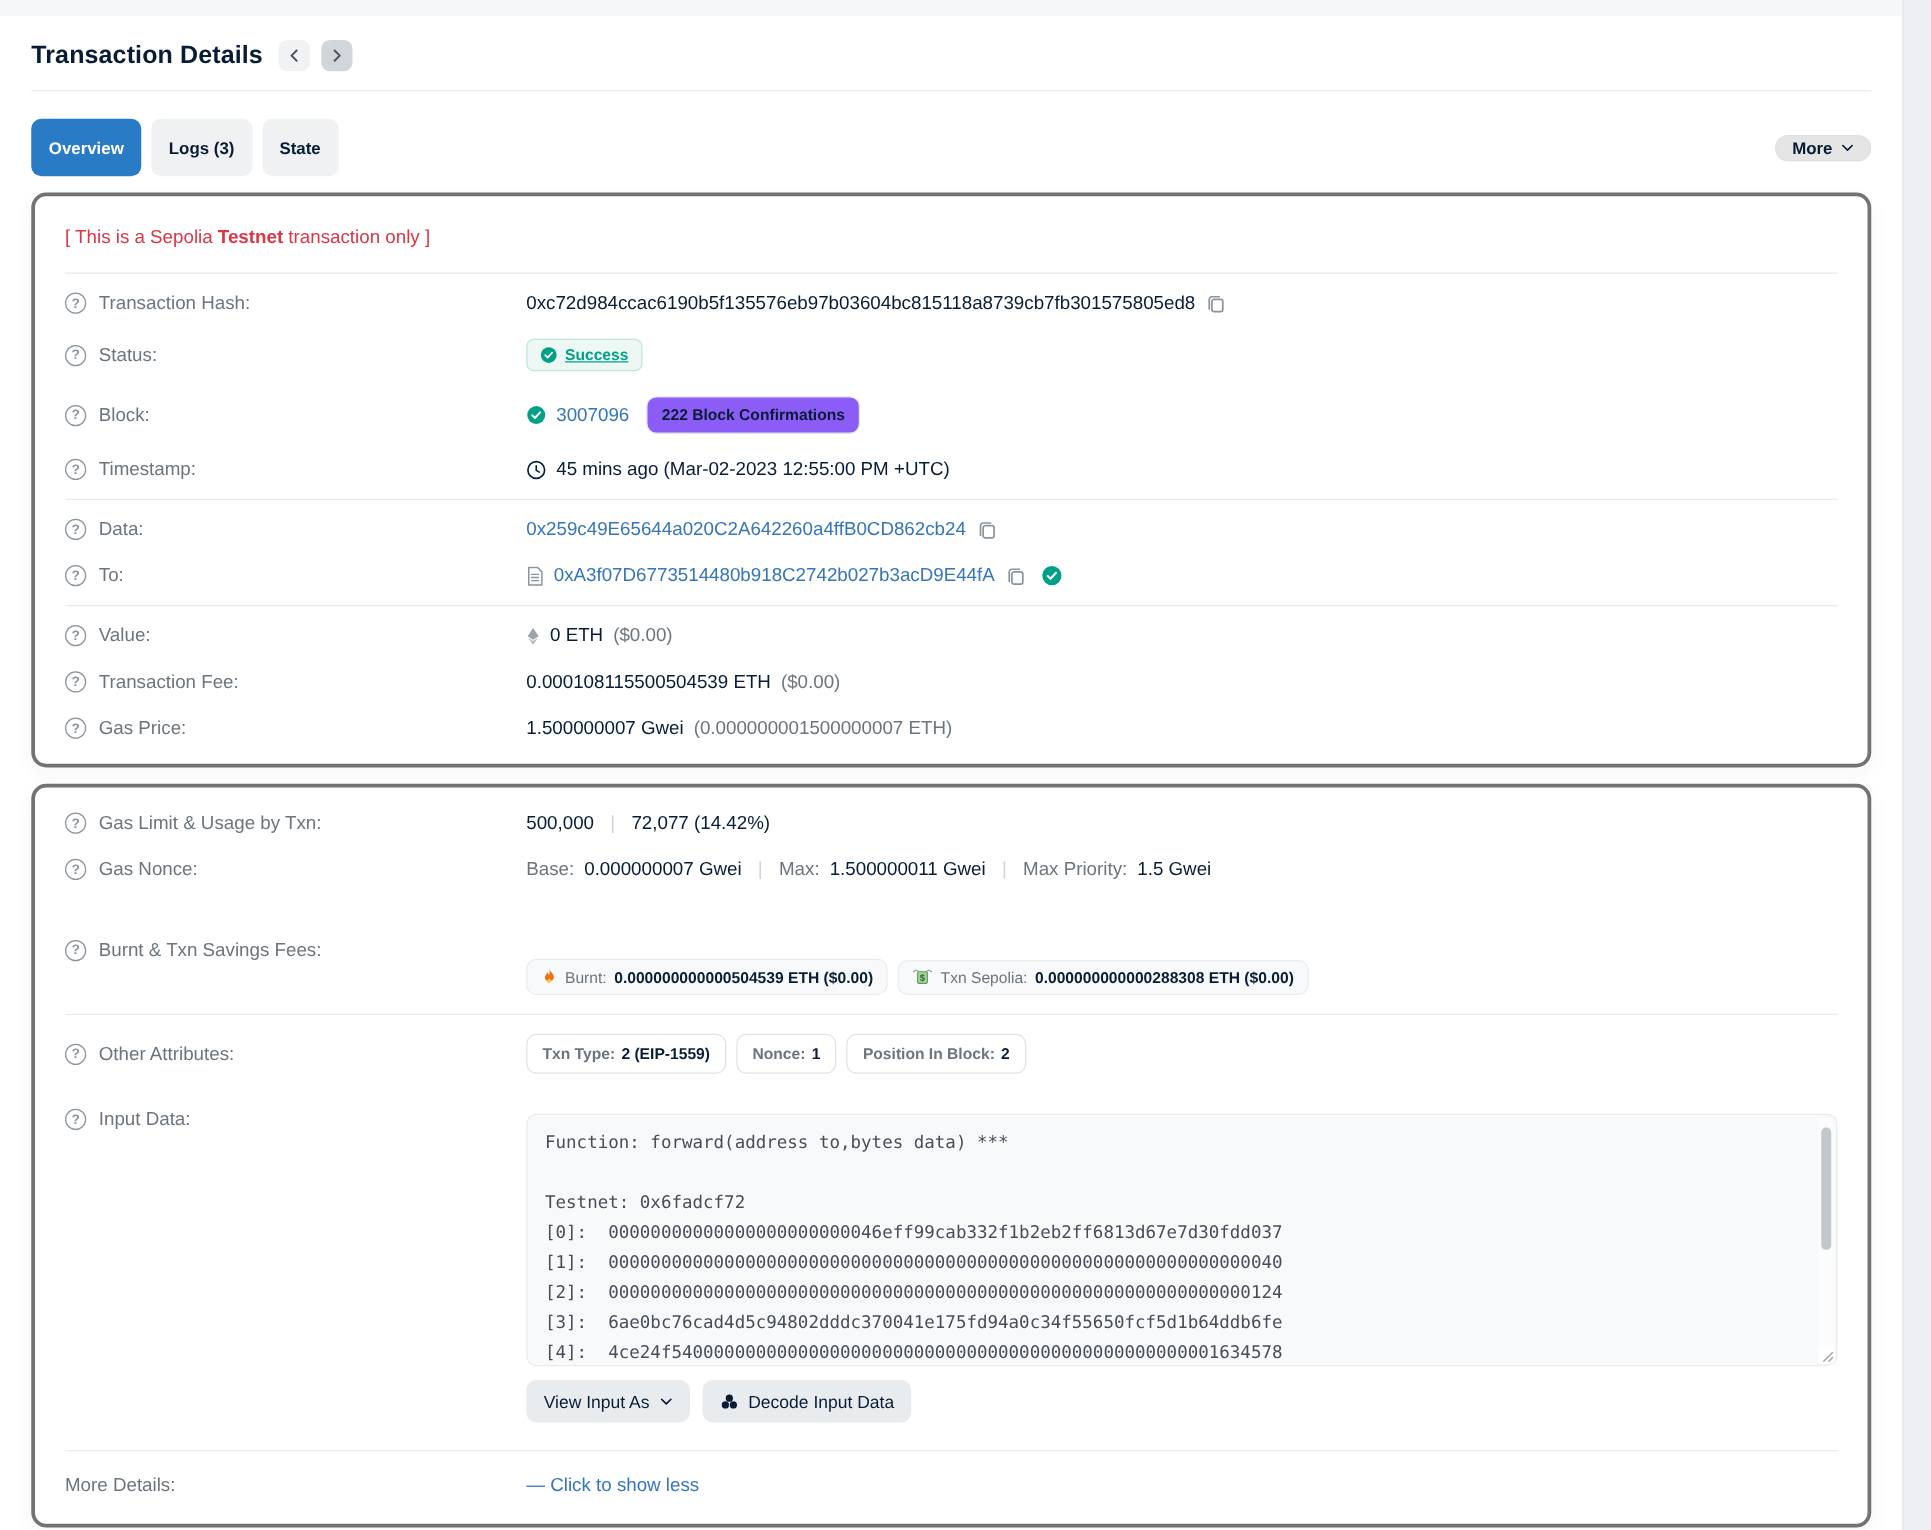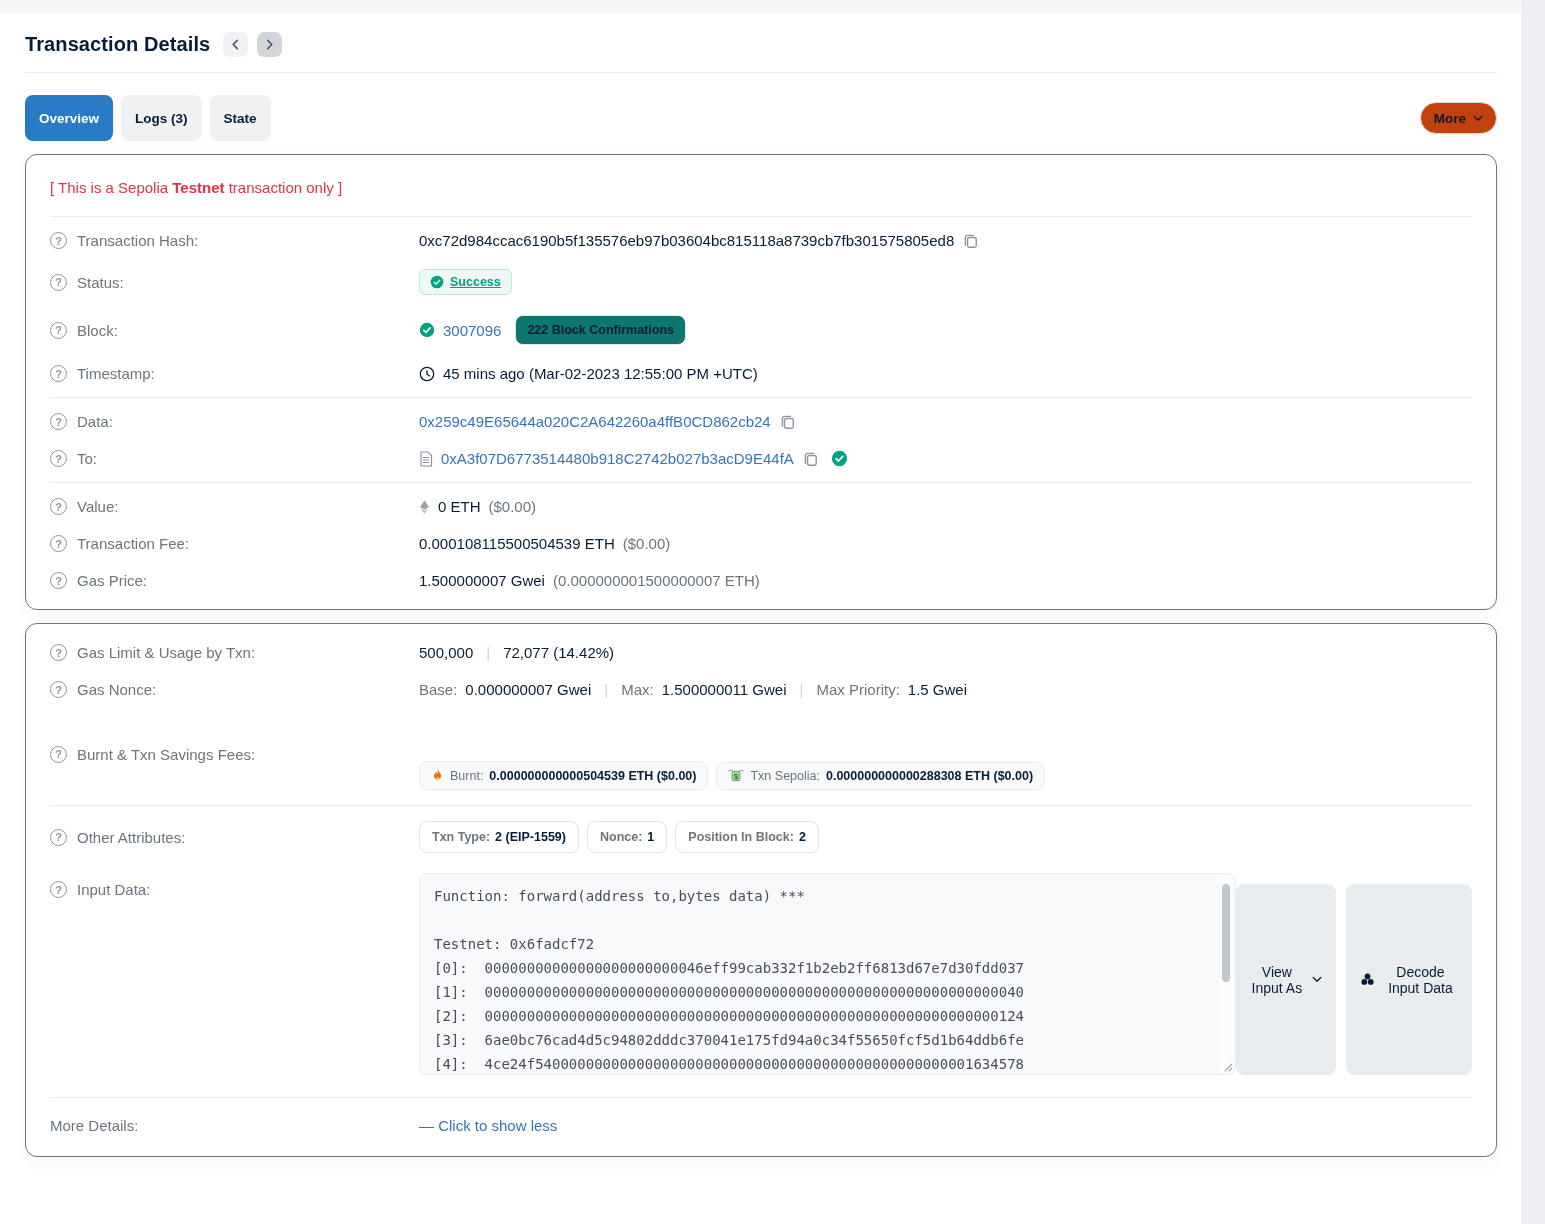--- a/index.html
+++ b/index.html
@@ -36,27 +36,27 @@
   
   .tabs-row { margin-top: 22px; display: flex; align-items: center; justify-content: space-between; }
   .tabs { display: flex; gap: 8px; }
   .tab {
     height: 46px; padding: 0 14px; border: none; border-radius: 8px;
     background: #f0f1f3; color: #081d35; font-size: 13.5px; font-weight: 600;
     font-family: inherit; cursor: pointer;
   }
   .tab.active { background: #2a7bc5; color: #fff; }
   .more-btn {
-    height: 32px; padding: 0 13px; background: #c2410c; border: 1px solid #dbe0e6;
+    height: 21px; padding: 0 13px; background: #e5e5e5; border: 1px solid #dbe0e6;
     border-radius: 16px; font-size: 13.5px; font-weight: 600; color: #081d35;
     display: inline-flex; align-items: center; gap: 7px; font-family: inherit; cursor: pointer;
   }
   
   .card {
-    margin-top: 13px; background: #fff; border: 1px solid #737373; border-radius: 12px;
+    margin-top: 13px; background: #fff; border: 3px solid #737373; border-radius: 12px;
     padding: 6px 24px 10px 24px; box-shadow: 0 6px 18px rgba(33,40,48,.04);
   }
   .warning { padding: 18px 0 15px 0; color: #dc3545; font-size: 15px; }
   .warning b { font-weight: 700; }
   .divider { height: 1px; background: #e9ecef; margin: 5px 0; }
   .row { display: flex; align-items: center; padding: 10px 0; font-size: 15px; }
   .row.top { align-items: flex-start; }
   .row .label {
     flex: 0 0 369px; display: flex; align-items: center; gap: 10px; color: #6c757d;
   }
@@ -70,40 +70,40 @@
   .link { color: #3576ba; text-decoration: none; cursor: pointer; }
   .muted { color: #6c757d; }
   .sep { color: #ced4da; padding: 0 5px; }
   .icon-btn { background: none; border: none; padding: 0; cursor: pointer; display: inline-flex; align-items: center; }
   .badge-success {
     display: inline-flex; align-items: center; gap: 6px;
     background: #edf8f4; border: 1px solid #bfe6da; color: #00a186;
     font-size: 12.5px; font-weight: 600; padding: 5px 10px; border-radius: 6px; text-decoration: underline;
   }
   .chip-confirm {
-    background: #0f766e; border: 1px solid #e4e8ec; border-radius: 8px;
+    background: #8b5cf6; border: 1px solid #e4e8ec; border-radius: 8px;
     padding: 7px 11px; font-size: 12.5px; font-weight: 600; color: #081d35;
   }
   .fee-chip {
     display: inline-flex; align-items: center; gap: 6px;
     background: #f8f9fa; border: 1px solid #e9ecef; border-radius: 8px;
     padding: 6px 11px; font-size: 12.5px; margin-top: 43px;
   }
   .fee-chip .fc-label { color: #6c757d; }
   .fee-chip .fc-value { font-weight: 700; color: #081d35; }
   .attr-chip {
     display: inline-flex; align-items: center; gap: 5px;
     background: #fff; border: 1px solid #dfe3e8; border-radius: 8px;
     padding: 8px 12px; font-size: 12.5px;
   }
   .attr-chip .ac-label { color: #6c757d; font-weight: 600; }
   .attr-chip .ac-value { font-weight: 700; color: #081d35; }
   .chip-gap { gap: 12px; flex-wrap: wrap; }
   
-  .input-stack { flex: 1; display: flex; flex-direction: row; }
+  .input-stack { flex: 1; display: flex; flex-direction: column; margin-top: 12px; }
   .input-box {
     position: relative; width: 100%; height: 202px;
     background: #f8f9fa; border: 1px solid #e9ecef; border-radius: 8px;
     padding: 10px 28px 0 14px; overflow: hidden;
     font-family: "DejaVu Sans Mono", "Liberation Mono", monospace;
     font-size: 14px; color: #474e58;
   }
   .code-line { white-space: pre; line-height: 24px; min-height: 24px; overflow: hidden; }
   .ta-track {
     position: absolute; top: 2px; right: 2px; bottom: 2px; width: 13px;

